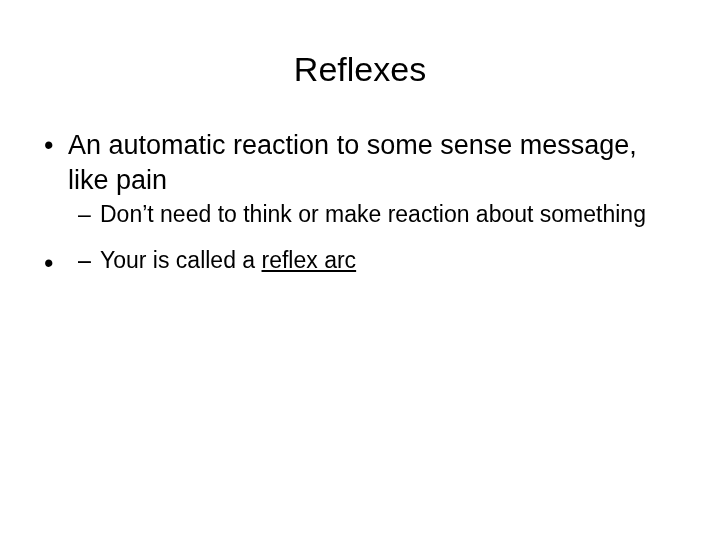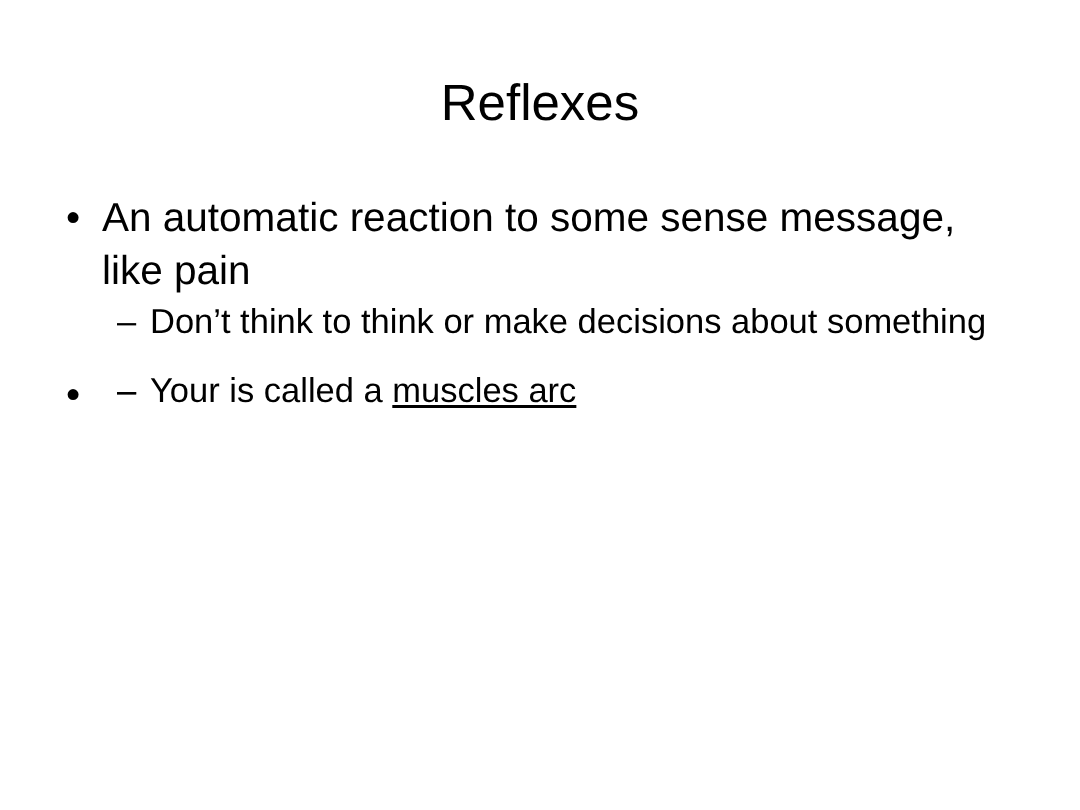--- a/index.html
+++ b/index.html
@@ -103,34 +103,34 @@
   <div class="slide-body">
 
     <div class="group">
       <div class="bullet-l1">
         <span class="marker">•</span>
         <span>An automatic reaction to some sense message, like pain</span>
       </div>
       <div class="sub-list">
         <div class="bullet-l2">
           <span class="marker">–</span>
-          <span>Don’t think to think or make decisions about something</span>
+          <span>Don’t need to think or make reaction about something</span>
         </div>
       </div>
     </div>
 
     <div class="group">
       <div class="bullet-l1">
         <span class="marker">•</span>
       </div>
       <div class="sub-list">
         <div class="bullet-l2">
           <span class="marker">–</span>
         </div>
         <div class="bullet-l2">
           <span class="marker">–</span>
-          <span>Your is called a </span><span class="underlined">muscles arc</span>
+          <span>Your is called a </span><span class="underlined">reflex arc</span>
         </div>
       </div>
     </div>
 
   </div>
 </div>
 
 </body></html>

